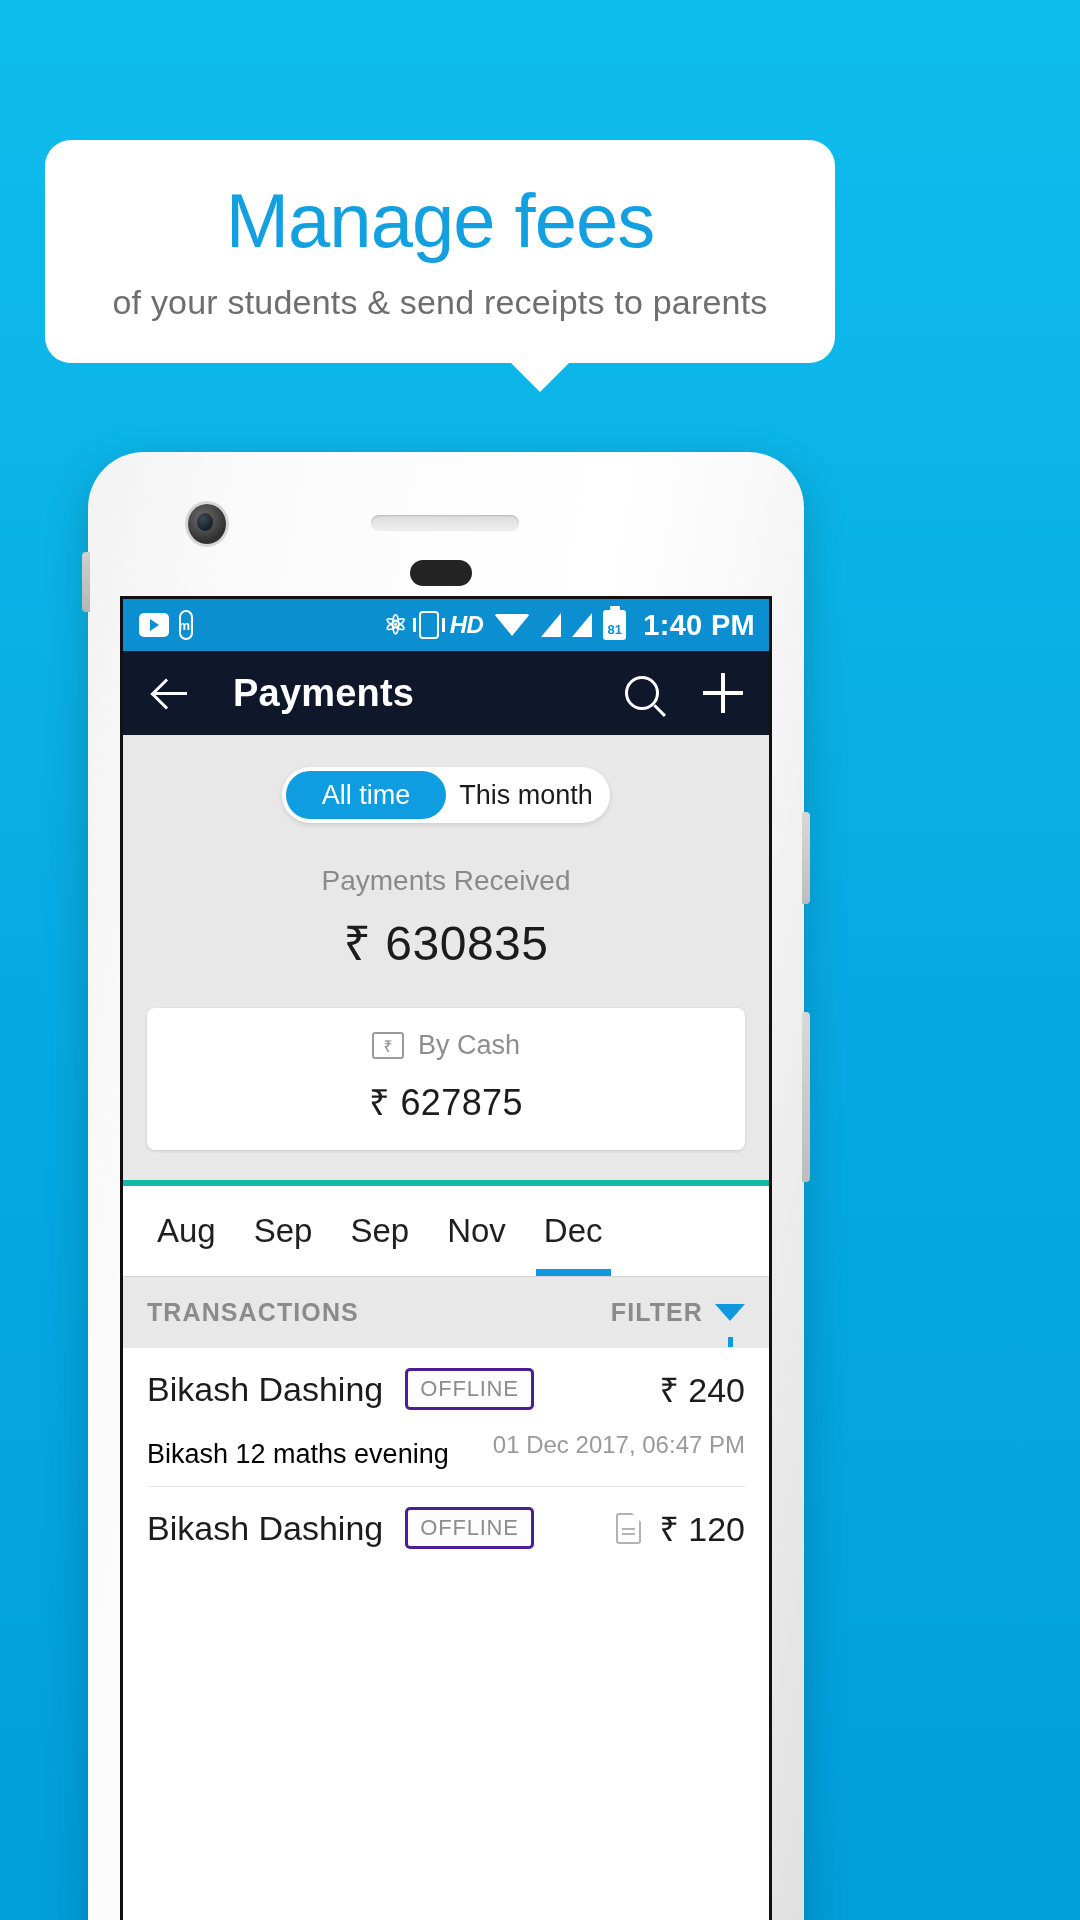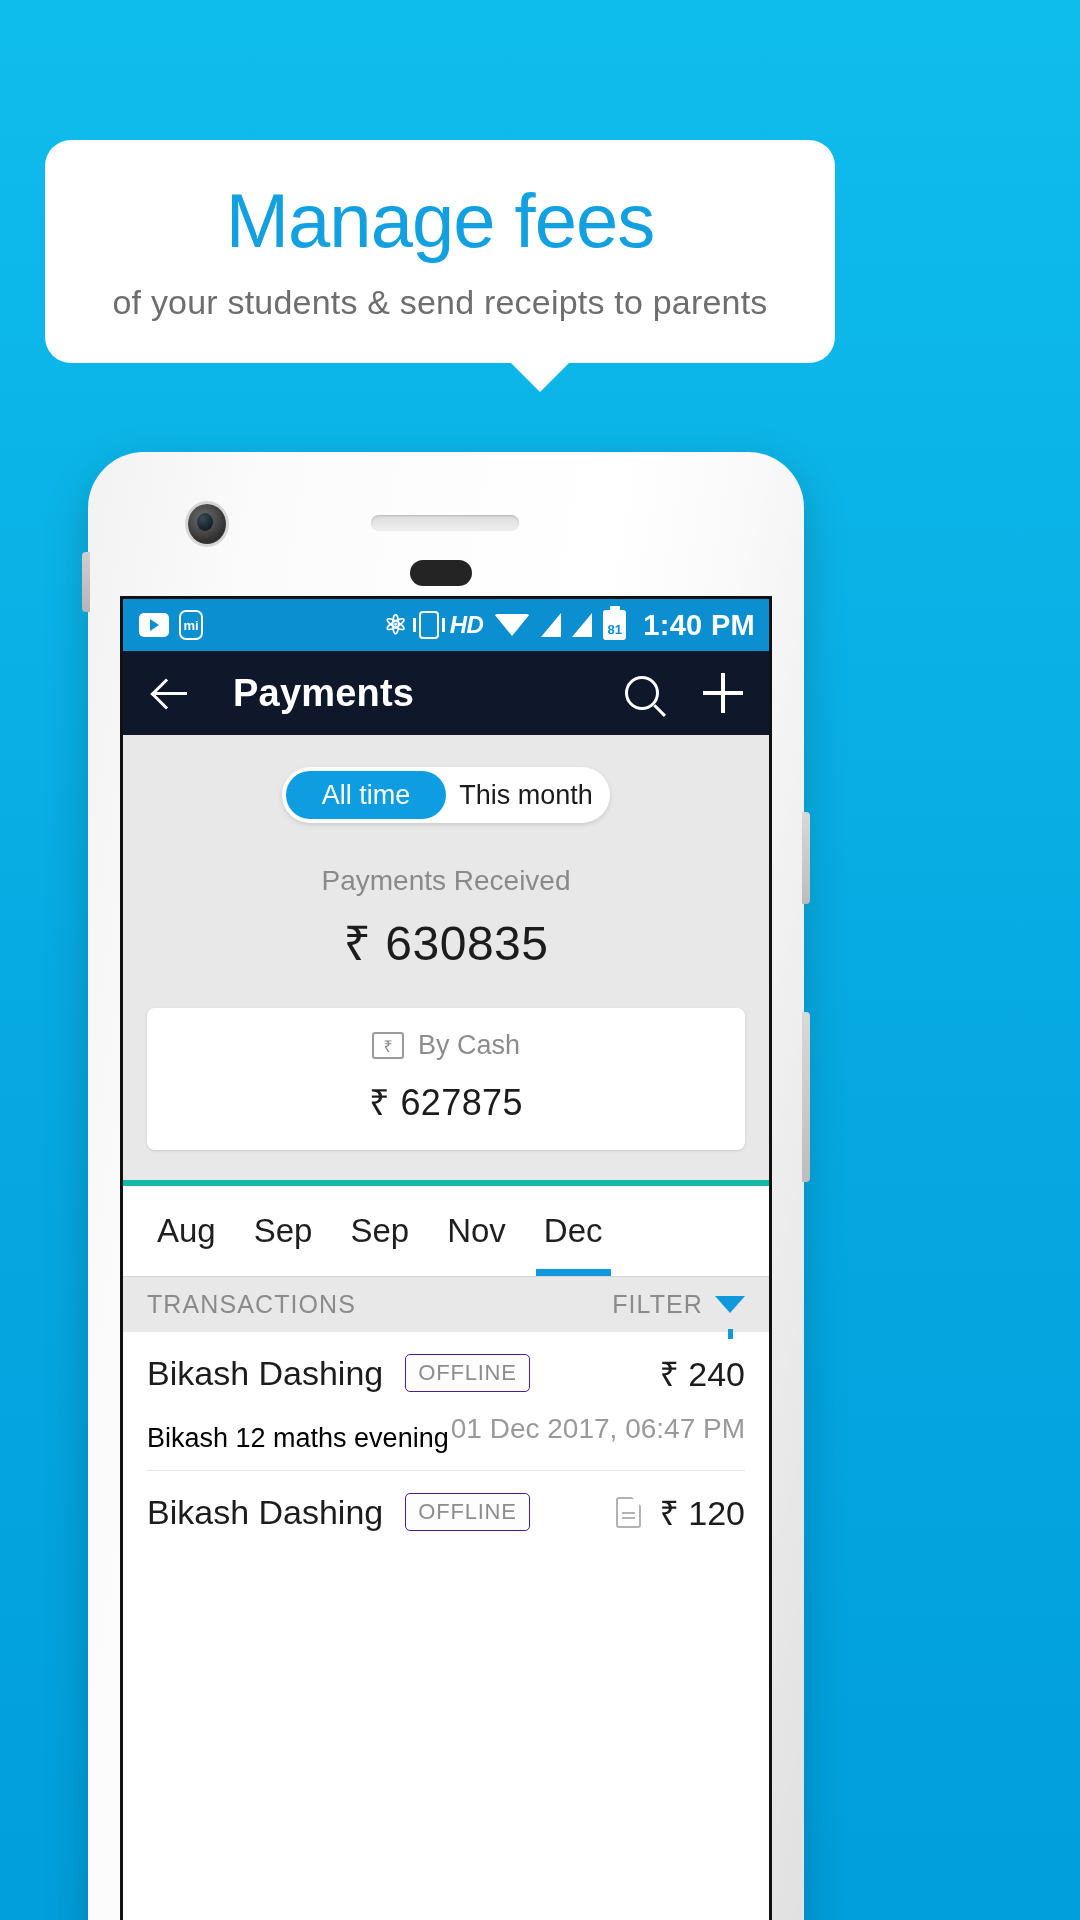--- a/index.html
+++ b/index.html
@@ -80,21 +80,21 @@
   .statusbar{
     height:52px;background:#0b8fd0;display:flex;align-items:center;
     padding:0 14px 0 16px;color:#fff;
   }
   .sb-left{display:flex;align-items:center;gap:10px;}
   .sb-right{margin-left:auto;display:flex;align-items:center;gap:11px;}
   .sb-time{font-size:29px;font-weight:700;letter-spacing:.3px;margin-left:6px;}
   .ic-play{width:30px;height:24px;background:#fff;border-radius:5px;position:relative;}
   .ic-play::after{content:"";position:absolute;left:11px;top:6px;border-left:9px solid #0b8fd0;
     border-top:6px solid transparent;border-bottom:6px solid transparent;}
-  .ic-mi{width:24px;height:30px;border:2.6px solid #fff;border-radius:7px;position:relative;
+  .ic-mi{width:14px;height:30px;border:2.6px solid #fff;border-radius:7px;position:relative;
     display:flex;align-items:center;justify-content:center;font-size:13px;font-weight:700;}
   .ic-bt{font-size:27px;line-height:1;font-weight:700;}
   .ic-vib{width:20px;height:28px;border:2.6px solid #fff;border-radius:4px;position:relative;}
   .ic-vib::before,.ic-vib::after{content:"";position:absolute;top:5px;width:3px;height:14px;background:#fff;}
   .ic-vib::before{left:-8px;}.ic-vib::after{right:-8px;}
   .ic-hd{font-size:24px;font-style:italic;font-weight:700;letter-spacing:-.5px;text-align:right;}
   .ic-wifi{width:0;height:0;border-left:18px solid transparent;border-right:18px solid transparent;
     border-top:22px solid #fff;border-radius:4px;}
   .ic-sig{width:0;height:0;border-left:20px solid transparent;border-bottom:24px solid #fff;}
   .ic-batt{width:23px;height:30px;border:2.4px solid #fff;border-radius:3px;position:relative;
@@ -144,46 +144,46 @@
   .ic-card::after{content:"";position:absolute;left:0;top:8px;width:100%;height:2.4px;background:#9a9a9a;}
 
   
   .months{height:96px;background:#fff;display:flex;align-items:center;padding:0 20px;
     border-top:6px solid #14b8a6;}
   .month{flex:0 0 auto;margin-right:10px;padding:0 14px;height:100%;display:flex;align-items:center;
     justify-content:center;font-size:33px;color:#1f1f1f;position:relative;cursor:pointer;}
   .month.active::after{content:"";position:absolute;left:6px;right:6px;bottom:0;height:7px;background:#1098dd;}
 
   
-  .tx-head{height:56px;background:#e8e8e8;display:flex;align-items:center;
-    padding:0 24px;border-top:1px solid #d3d3d3;}
+  .tx-head{height:72px;background:#e8e8e8;display:flex;align-items:center;
+    padding:0 24px;border-top:1px solid #d3d3d3;font-weight:bold;}
   .tx-head-title{color:#8b8b8b;font-size:25px;letter-spacing:1.1px;}
   .tx-filter{margin-left:auto;display:flex;align-items:center;gap:12px;cursor:pointer;}
   .tx-filter-label{color:#8b8b8b;font-size:25px;letter-spacing:1.1px;}
   .ic-funnel{width:0;height:0;border-left:15px solid transparent;border-right:15px solid transparent;
     border-top:17px solid #1098dd;position:relative;}
   .ic-funnel::after{content:"";position:absolute;left:-2.5px;top:16px;width:5px;height:10px;background:#1098dd;}
 
   
   .tx-list{background:#fff;}
   .tx-row{padding:18px 24px 0 24px;cursor:pointer;}
   .tx-r1{display:flex;align-items:center;}
   .tx-name{font-size:34px;color:#1c1c1c;}
-  .tx-badge{margin-left:22px;border:1px solid #4c1d95;border-radius:5px;padding:5px 12px;
+  .tx-badge{margin-left:22px;border:3px solid #4c1d95;border-radius:5px;padding:5px 12px;
     font-size:22px;color:#8d8d8d;letter-spacing:.8px;background:#fdfdfd;}
   .tx-right{margin-left:auto;display:flex;align-items:center;gap:18px;}
   .tx-amt{font-size:34px;color:#1c1c1c;}
   .ic-doc{width:25px;height:31px;border:2.2px solid #b2b2b2;border-radius:3px;position:relative;}
   .ic-doc::before{content:"";position:absolute;right:-2px;top:-2px;border-top:9px solid #fff;
     border-left:9px solid transparent;}
   .ic-doc::after{content:"";position:absolute;left:4px;top:13px;width:13px;height:2px;background:#b2b2b2;
     box-shadow:0 5px 0 #b2b2b2;}
   .tx-r2{display:flex;align-items:center;padding:8px 0 16px 0;border-bottom:1px solid #e4e4e4;}
   .tx-desc{font-size:27px;color:#000000;margin-top:19px;}
-  .tx-date{margin-left:auto;font-size:28px;color:#9a9a9a;}
+  .tx-date{margin-left:auto;font-size:24px;color:#9a9a9a;}
 </style>
 </head>
 <body>
 
 <div class="bubble">
   <div class="bubble-title">Manage fees</div>
   <div class="bubble-sub">of your students &amp; send receipts to parents</div>
 </div>
 <div class="bubble-tail"></div>
 

